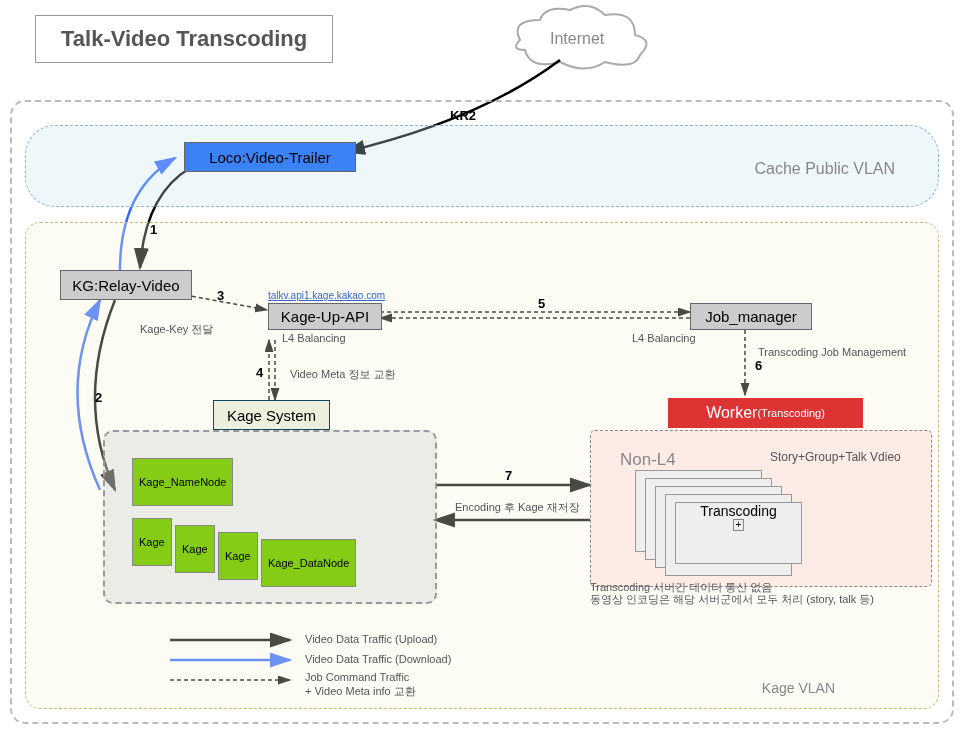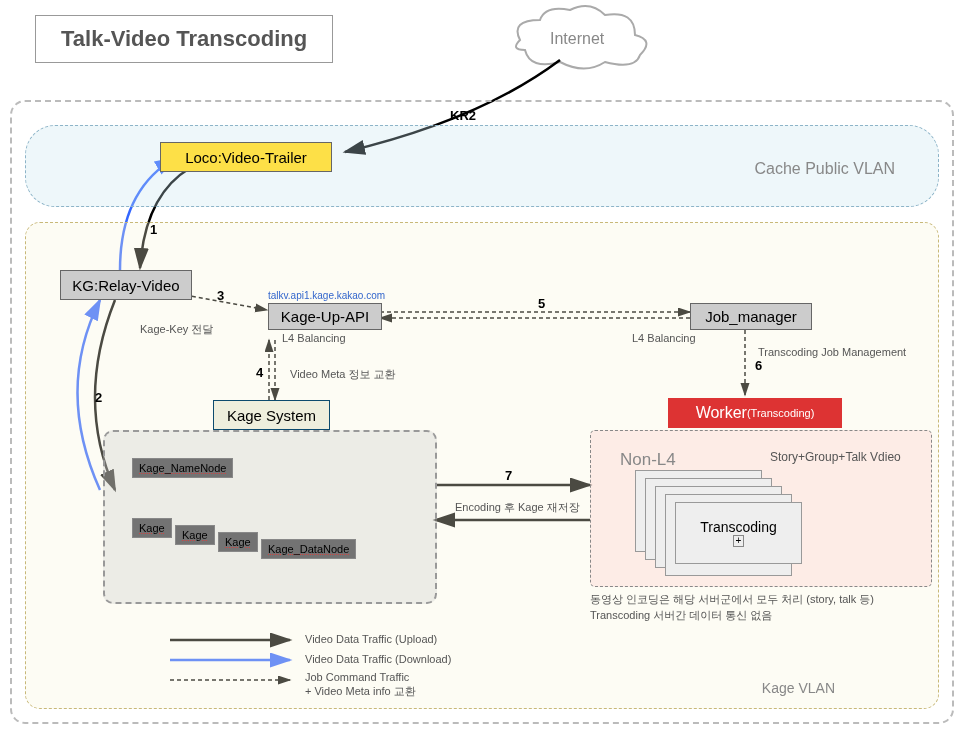--- a/index.html
+++ b/index.html
@@ -6,22 +6,22 @@
 .abs{position:absolute}
 .box{border:1px solid #666;background:#ccc;text-align:center;display:flex;align-items:center;justify-content:center;font-size:15px}
 .title-box{border:1px solid #999;background:#fff;padding:10px 25px;font-size:22px;font-weight:bold;color:#555;top:15px;left:35px}
 .cloud{color:#888;font-size:16px}
 .zone-outer{border:2px dashed #bbb;border-radius:15px}
 .zone-kr2{border:1px dashed #8db4c8;border-radius:30px;background:rgba(200,230,240,0.3)}
 .zone-kage{border:1px dashed #c8b878;border-radius:15px;background:rgba(250,245,220,0.3)}
 .kage-sys{border:2px dashed #999;border-radius:10px;background:rgba(200,200,200,0.3)}
 .worker-zone{border:1px dashed #888;border-radius:5px;background:rgba(255,200,200,0.3)}
 .worker-box{background:#d33;color:#fff;border:none;font-size:16px}
-.datanode{background:#737373;border:1px solid #888;font-size:11px;padding:3px 6px;text-decoration:underline;text-decoration-color:#c44;text-decoration-style:dotted}
-.transcode-box{background:#eee;border:1px solid #999;display:flex;align-items:center;justify-content:center;font-size:14px}
+.datanode{background:#84cc16;border:1px solid #888;font-size:11px;padding:17px 6px;text-decoration-color:#c44;text-decoration-style:dotted}
+.transcode-box{background:#eee;border:1px solid #999;display:flex;align-items:center;justify-content:flex-start;font-size:14px}
 .label{font-size:11px;color:#555}
 .num{font-weight:bold;font-size:13px}
 .underline-red{text-decoration-color:#c44;text-decoration-style:dotted}
 svg{position:absolute;top:0;left:0;pointer-events:none}
 </style>
 </head>
 <body>
 
 <div class="abs title-box">Talk-Video Transcoding</div>
 
@@ -69,36 +69,36 @@
 </svg>
 
 <div class="abs cloud" style="top:30px;left:550px">Internet</div>
 
 <div class="abs zone-outer" style="top:100px;left:10px;width:940px;height:620px"></div>
 <div class="abs num" style="top:108px;left:450px">KR2</div>
 
 <div class="abs zone-kr2" style="top:125px;left:25px;width:912px;height:80px"></div>
 <div class="abs" style="top:160px;right:70px;color:#888;font-size:16px">Cache Public VLAN</div>
 
-<div class="abs box" style="top:142px;left:160px;width:170px;height:28px;background:#fde047">Loco:Video-Trailer</div>
+<div class="abs box" style="top:142px;left:184px;width:170px;height:28px;background:#3b82f6">Loco:Video-Trailer</div>
 
 <div class="abs zone-kage" style="top:222px;left:25px;width:912px;height:485px"></div>
 <div class="abs" style="top:680px;right:130px;color:#888;font-size:14px">Kage   VLAN</div>
 
 <div class="abs box" style="top:270px;left:60px;width:130px;height:28px">KG:Relay-Video</div>
 
-<div class="abs" style="top:290px;left:268px;font-size:10px;color:#36c;">talkv.api1.kage.kakao.com</div>
+<div class="abs" style="top:290px;left:268px;font-size:10px;color:#36c;text-decoration:underline">talkv.api1.kage.kakao.com</div>
 <div class="abs box" style="top:303px;left:268px;width:112px;height:25px">Kage-Up-API</div>
 <div class="abs label" style="top:332px;left:282px">L4 Balancing</div>
 
 <div class="abs box" style="top:303px;left:690px;width:120px;height:25px">Job_manager</div>
 <div class="abs label" style="top:332px;left:632px">L4 Balancing</div>
 <div class="abs label" style="top:346px;left:758px">Transcoding Job Management</div>
 
-<div class="abs box worker-box" style="top:398px;left:668px;width:174px;height:30px">
+<div class="abs box worker-box" style="top:398px;left:668px;width:195px;height:30px">
   <span>Worker</span>
     <span style="font-size:11px">(Transcoding)</span>
 </div>
 
 <div class="abs box" style="top:400px;left:213px;width:115px;height:28px;background:#eed;border:1px solid #0c4a6e">Kage System</div>
 
 <div class="abs kage-sys" style="top:430px;left:103px;width:330px;height:170px"></div>
 <div class="abs datanode" style="top:458px;left:132px">Kage_NameNode</div>
 <div class="abs datanode" style="top:518px;left:132px">Kage</div>
 <div class="abs datanode" style="top:525px;left:175px">Kage</div>
@@ -111,21 +111,21 @@
 <div class="abs transcode-box" style="top:470px;left:635px;width:125px;height:80px"></div>
 <div class="abs transcode-box" style="top:478px;left:645px;width:125px;height:80px"></div>
 <div class="abs transcode-box" style="top:486px;left:655px;width:125px;height:80px"></div>
 <div class="abs transcode-box" style="top:494px;left:665px;width:125px;height:80px"></div>
 <div class="abs transcode-box" style="top:502px;left:675px;width:125px;height:60px;flex-direction:column">
   <span>Transcoding</span>
   <span style="font-size:10px;border:1px solid #888;padding:0 2px;line-height:1">+</span>
 </div>
 
 <div class="abs label underline-red" style="top:592px;left:590px">동영상 인코딩은 해당 서버군에서 모두 처리 (story, talk 등)</div>
-<div class="abs label underline-red" style="top:608px;left:590px">Transcoding 서버간 데이터 통신 없음</div>
+<div class="abs label underline-red" style="top:580px;left:590px">Transcoding 서버간 데이터 통신 없음</div>
 
 <div class="abs num" style="top:222px;left:150px">1</div>
 <div class="abs num" style="top:390px;left:95px">2</div>
 <div class="abs num" style="top:288px;left:217px">3</div>
 <div class="abs num" style="top:365px;left:256px">4</div>
 <div class="abs num" style="top:296px;left:538px">5</div>
 <div class="abs num" style="top:358px;left:755px">6</div>
 <div class="abs num" style="top:468px;left:505px">7</div>
 
 <div class="abs label underline-red" style="top:322px;left:140px">Kage-Key 전달</div>

